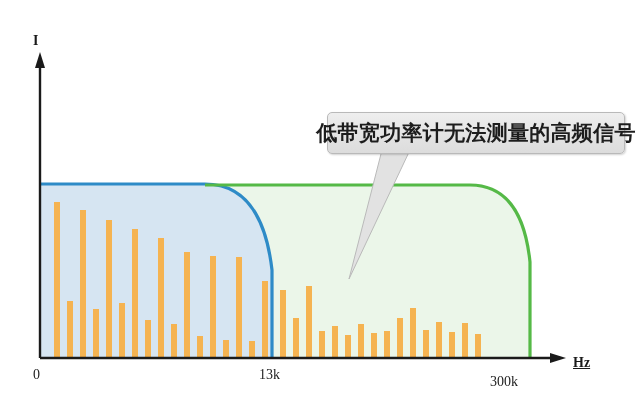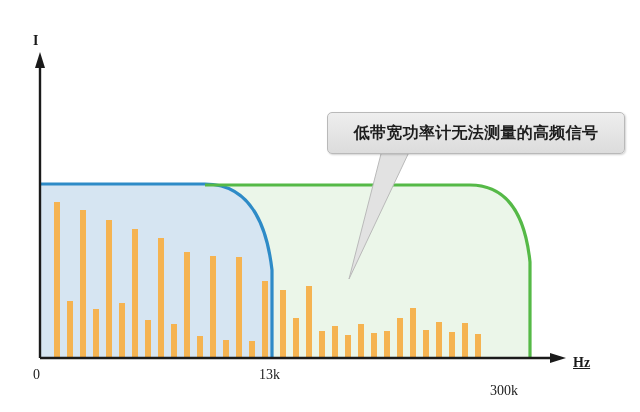--- a/index.html
+++ b/index.html
@@ -54,41 +54,41 @@
   #tick-0 {
     left: 33px;
     top: 367px;
   }
   #tick-10k {
     left: 259px;
     top: 367px;
   }
   #tick-300k {
     left: 490px;
-    top: 383px;
+    top: 374px;
   }
   #callout-box {
     position: absolute;
     left: 327px;
     top: 112px;
     width: 298px;
     height: 42px;
     box-sizing: border-box;
     border-radius: 5px;
     background: linear-gradient(180deg, #eeeeee 0%, #e6e6e6 45%, #dcdcdc 100%);
     border: 1px solid #b9b9b9;
     box-shadow: 1px 1px 2px rgba(0,0,0,0.18);
     display: flex;
     align-items: center;
     justify-content: center;
   }
   #callout-text {
     font-family: "DejaVu Sans", "Liberation Sans", sans-serif;
     font-weight: bold;
-    font-size: 16px;
+    font-size: 21px;
     color: #1d1d1d;
     letter-spacing: 0.3px;
     white-space: nowrap;
   }
 </style>
 </head>
 <body>
 
 <div id="stage">
 

